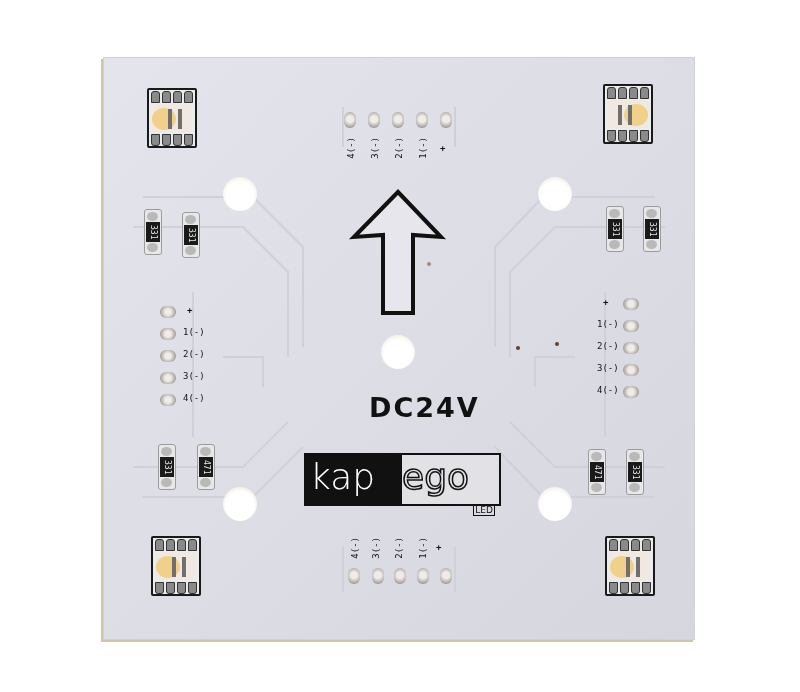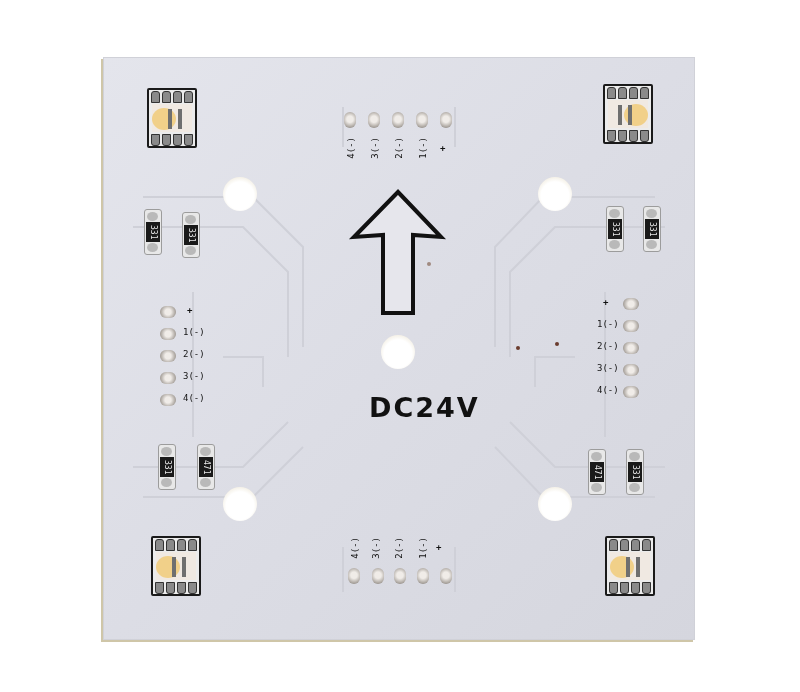--- a/index.html
+++ b/index.html
@@ -236,13 +236,18 @@
   <svg style="position:absolute;left:245px;top:130px;" width="100" height="130" viewBox="0 0 100 130">
     <path d="M50 5 L93 50 L65 48 L65 126 L35 126 L35 48 L6 50 Z" fill="#e6e6ec" stroke="#111" stroke-width="4" stroke-linejoin="miter"></path>
   </svg>
 
   <div class="dot" style="left:324px;top:205px;background:#a08a80;"></div>
   <div class="dot" style="left:413px;top:289px;"></div>
   <div class="dot" style="left:452px;top:285px;"></div>
 
   <div class="voltage" style="left:225px;top:335px;margin-left:41px;">DC24V</div>
 
+  <div class="logo" style="left:201px;top:396px;">
+    <div class="dark">kap</div>
+    <div class="light">ego</div>
+    <div class="sub">LED</div>
+  </div>
 </div>
 
 </body></html>

